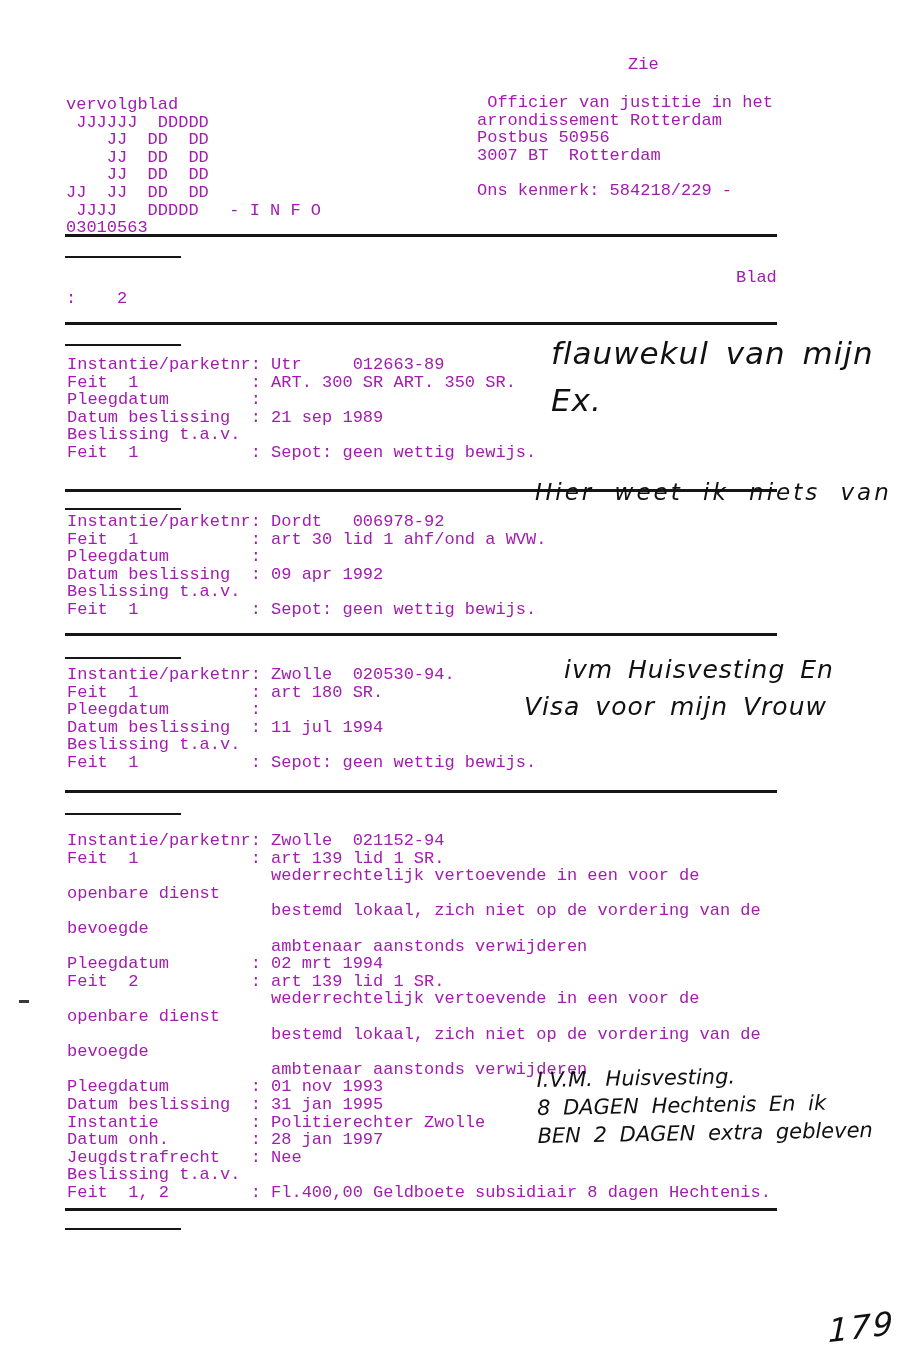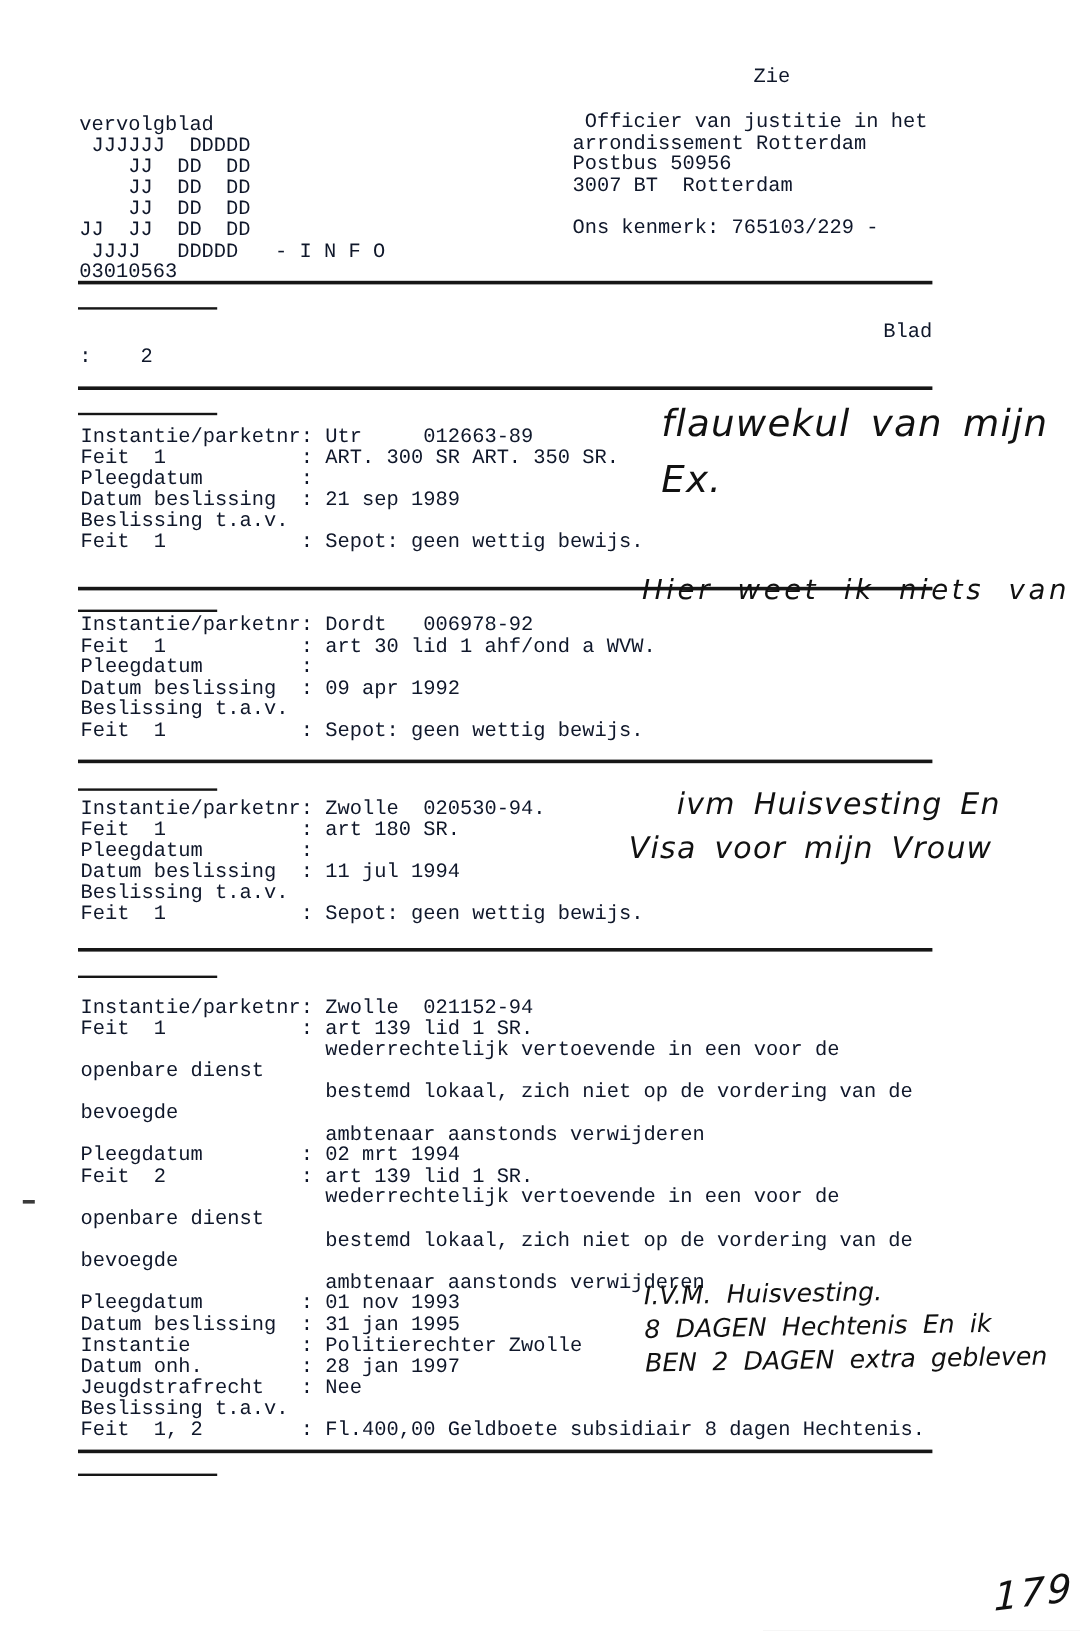--- a/index.html
+++ b/index.html
@@ -12,21 +12,21 @@
     overflow: hidden;
     color: #1b1b1b;
     font-family: "Liberation Mono", monospace;
   }
   .mono {
     position: absolute;
     font-family: "Liberation Mono", monospace;
     font-size: 17px;
     line-height: 17.6px;
     white-space: pre;
-    color: #0f172a;
+    color: #a21caf;
   }
   pre.mono { margin: 0; }
   .rule { position: absolute; background: #161616; height: 2px; }
   .rule.full  { left: 65px; width: 712px; }
   .rule.short { left: 65px; width: 116px; }
   .r1  { top: 234px; height: 3px; }
   .r2  { top: 256px; }
   .r3  { top: 322px; height: 3px; }
   .r4  { top: 344px; }
   .r5  { top: 489px; height: 3px; }
@@ -85,21 +85,21 @@
     JJ  DD  DD
     JJ  DD  DD
 JJ  JJ  DD  DD
  JJJJ   DDDDD   - I N F O
 03010563</pre>
   <pre class="mono right-header"> Officier van justitie in het
 arrondissement Rotterdam
 Postbus 50956
 3007 BT  Rotterdam
 
-Ons kenmerk: 765103/229 -</pre>
+Ons kenmerk: 584218/229 -</pre>
 
   <div class="rule full r1"></div>
   <div class="rule short r2"></div>
   <div class="mono blad">Blad</div>
   <pre class="mono pagenum">:    2</pre>
   <div class="rule full r3"></div>
 
   <div class="rule short r4"></div>
   <pre class="mono b1">Instantie/parketnr: Utr     012663-89
 Feit  1           : ART. 300 SR ART. 350 SR.

